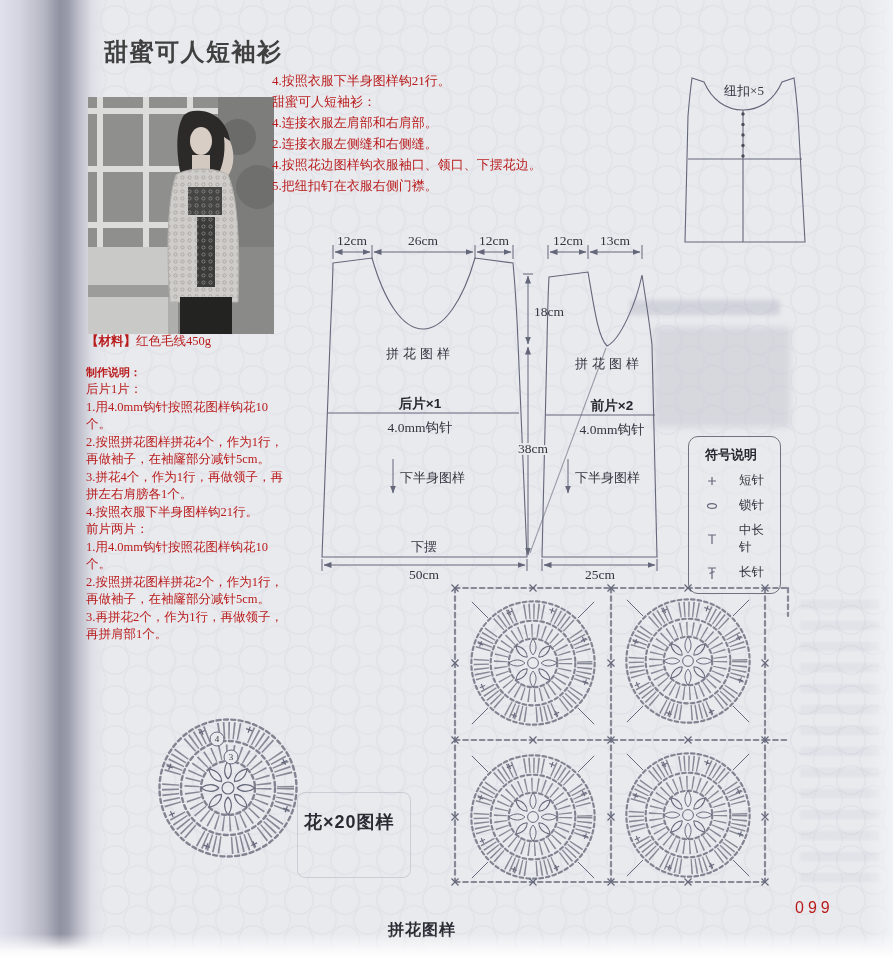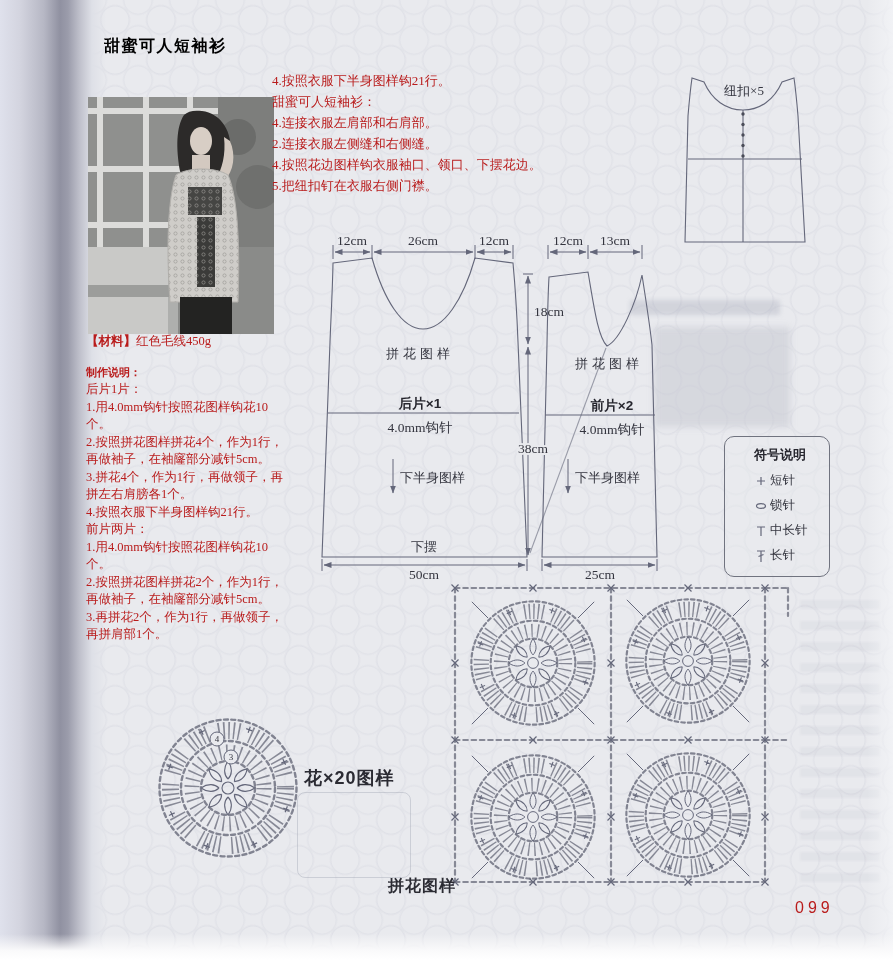--- a/index.html
+++ b/index.html
@@ -33,43 +33,43 @@
   .g-photo{left:654px;top:327px;width:136px;height:100px;background:rgba(199,201,210,.55);filter:blur(3px);}
   .g-col-r{left:800px;top:600px;width:80px;height:285px;filter:blur(1px);opacity:.5;
     background:repeating-linear-gradient(180deg,rgba(140,146,164,.16) 0 9px,transparent 9px 21px);}
   .g-col-l{left:8px;top:392px;width:62px;height:185px;filter:blur(1px);opacity:.4;
     background:repeating-linear-gradient(180deg,rgba(140,146,164,.18) 0 8px,transparent 8px 19px);}
   .g-box{left:297px;top:792px;width:112px;height:84px;border:1px solid rgba(150,154,170,.35);border-radius:8px;}
 
   .title{
     left:104px;top:36px;z-index:3;
     font-family:"Liberation Sans","DejaVu Sans",sans-serif;
-    font-weight:700;font-size:16px;letter-spacing:1.5px;color:#000000;
+    font-weight:700;font-size:24px;letter-spacing:1.5px;color:#404040;
   }
   .body-text{color:#b91c1c;z-index:3;}
   .finishing{left:272px;top:70px;width:402px;font-size:13px;line-height:21px;}
   .finishing p{margin:0;}
   .leftcol{left:86px;top:333px;width:206px;font-size:12.5px;line-height:17.5px;}
   .leftcol p{margin:0;}
   .mk-head{font-weight:700;margin-top:13px !important;
     font-family:"Liberation Sans","DejaVu Sans",sans-serif;font-size:11px;}
   .spec-label{font-weight:700;}
 
   .legend{
-    left:724px;top:436px;width:66px;z-index:3;
+    left:688px;top:436px;width:66px;z-index:3;
     border:1.2px solid #70737f;border-radius:10px;
-    padding:9px 9px 12px 29px;color:#34353f;background:rgba(233,234,238,.4);
+    padding:9px 9px 12px 16px;color:#34353f;background:rgba(233,234,238,.4);
   }
   .legend-title{font-family:"Liberation Sans","DejaVu Sans",sans-serif;
     font-weight:700;font-size:13px;color:#26262e;margin-bottom:4px;}
-  .legend-row{display:flex;align-items:center;gap:2px;margin-top:8px;font-size:12.5px;}
+  .legend-row{display:flex;align-items:center;gap:20px;margin-top:8px;font-size:12.5px;}
   .legend-row svg{flex:0 0 auto;}
 
   .motif-label{z-index:3;font-family:"Liberation Sans","DejaVu Sans",sans-serif;
-    font-weight:700;color:#2b2b33;}
+    font-weight:700;color:#2b2b33;margin-top:44px;}
   .flower-label{left:304px;top:766px;font-size:18px;letter-spacing:1px;}
   .joined-label{left:388px;top:876px;font-size:16px;letter-spacing:1px;}
 
   .pageno{left:795px;top:899px;z-index:3;font-family:"Liberation Sans","DejaVu Sans",sans-serif;
     font-size:16px;color:#b91c1c;letter-spacing:4px;}
 
   
   .ln{fill:none;stroke:#64677a;stroke-width:1.1;}
   .lnp{fill:none;stroke:#64677a;stroke-width:1.2;}
   .chain{fill:none;stroke:#6e7180;stroke-width:2.4;stroke-dasharray:4 3.4;stroke-linecap:round;opacity:.85;}

